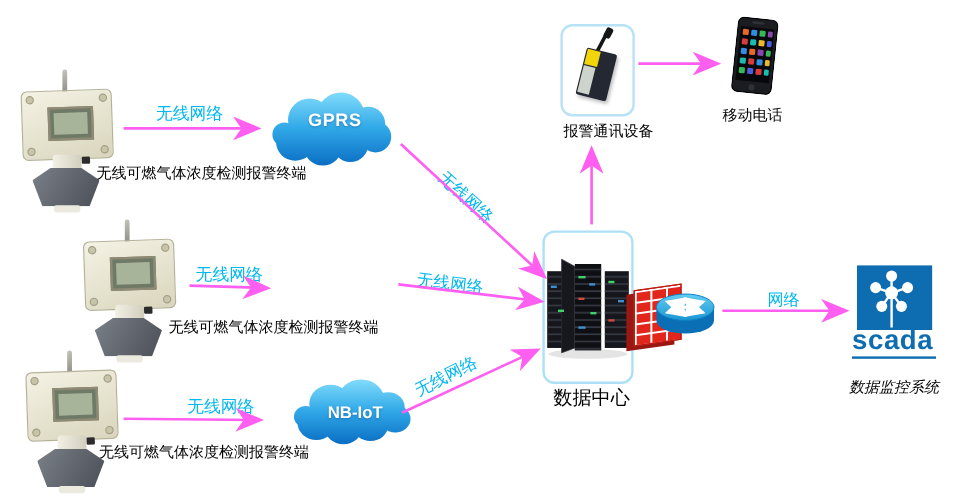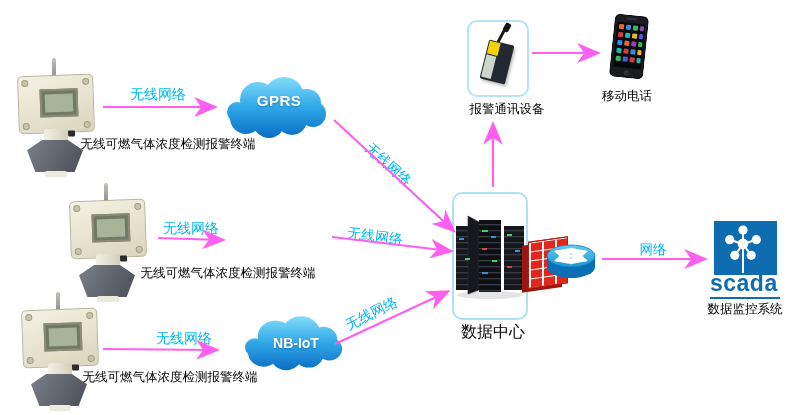--- a/index.html
+++ b/index.html
@@ -276,21 +276,21 @@
     <g fill="#ffffff">
       <circle cx="29" cy="9" r="4.6"></circle>
         <circle cx="42.3" cy="18.7" r="4.6"></circle>
         <circle cx="37.2" cy="34.3" r="4.6"></circle>
       <circle cx="20.8" cy="34.3" r="4.6"></circle>
         <circle cx="15.7" cy="18.7" r="4.6"></circle>
         <circle cx="29" cy="23" r="5.4"></circle>
     </g>
   </svg>
   <div class="scada-logo-text">scada</div>
-  <div class="lbl" style="left:700px;top:301px;width:90px;">数据监控系统</div>
+  <div class="lbl" style="left:700px;top:315px;width:90px;font-style:italic;">数据监控系统</div>
   <div class="linklbl" style="left:630px;top:241px;width:46px;font-size:13.5px;font-family:Liberation Mono, monospace;">网络</div>
 
   <svg class="abs" style="left:0;top:0;z-index:6;pointer-events:none;" width="795" height="415" viewBox="0 0 795 415">
     <g stroke="#ff5ff0" stroke-width="2.2" fill="none">
       <line x1="103" y1="107" x2="214" y2="107" marker-end="url(#ah)"></line>
       <line x1="158" y1="238" x2="222" y2="240" marker-end="url(#ah)"></line>
       <line x1="103" y1="349" x2="216" y2="350" marker-end="url(#ah)"></line>
       <line x1="334" y1="120" x2="453" y2="230" marker-end="url(#ah)"></line>
       <line x1="332" y1="237" x2="450" y2="251" marker-end="url(#ah)"></line>
       <line x1="335" y1="344" x2="447" y2="292" marker-end="url(#ah)"></line>

